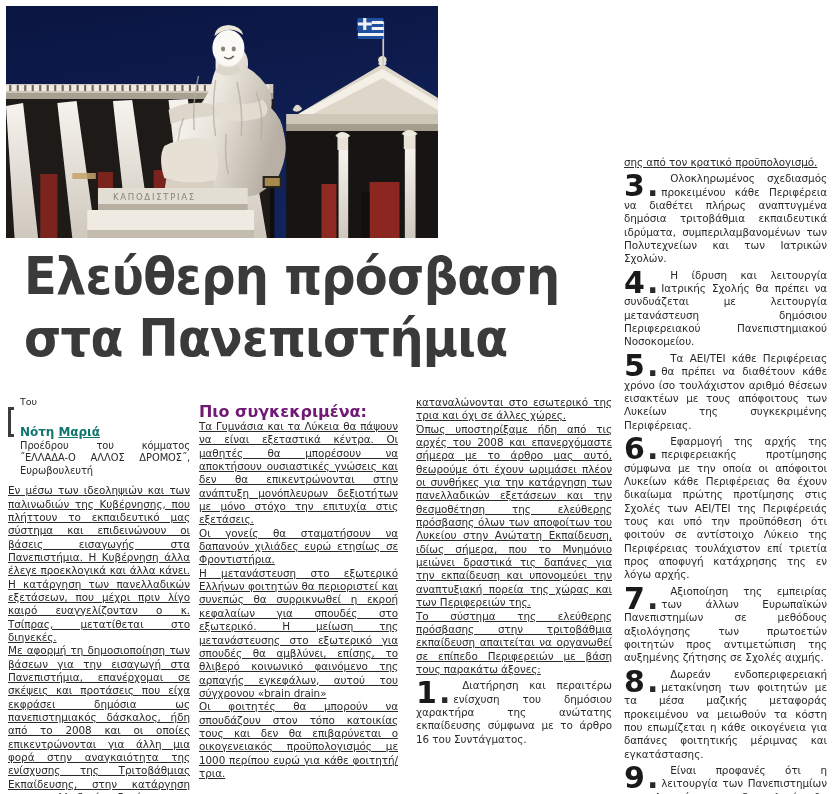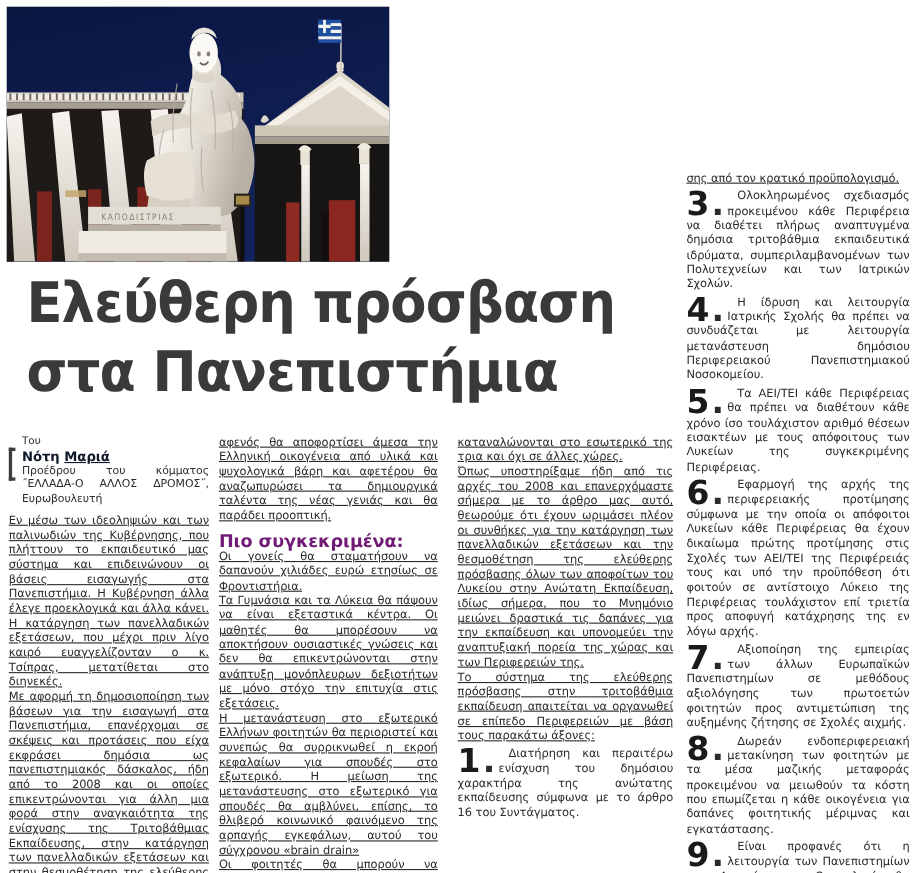--- a/index.html
+++ b/index.html
@@ -10,23 +10,23 @@
     font-family: "DejaVu Sans", "Liberation Sans", sans-serif;
     color: #1d1d1d;
     overflow: hidden;
     position: relative;
   }
 
   
   #photo-block {
     position: absolute;
     left: 6px; top: 6px;
-    width: 348px; height: 232px;
+    width: 432px; height: 232px;
     overflow: hidden;
-    background: #737373;
+    background: #d946ef;
   }
   #photo-svg { display:block; width:100%; height:100%; }
 
   
   #headline {
     position: absolute;
     left: 24px; top: 246px;
     width: 470px;
   }
   #headline .hl-line {
@@ -67,25 +67,25 @@
   #byline .bracket {
     position: absolute;
     left: 0; top: 11px;
     width: 6px; height: 30px;
     border-left: 3px solid #3d3d3d;
     border-top: 3px solid #3d3d3d;
     border-bottom: 3px solid #3d3d3d;
   }
   #byline .kicker {
     font-size: 9.5px; line-height: 11px; color: #2a2a2a;
-    margin-bottom: 1px;
+    margin-bottom: 18px;
   }
   #byline .author {
     font-size: 12px; font-weight: 700; line-height: 14px;
-    color: #0f172a; margin-bottom: 1px;
+    color: #0f766e; margin-bottom: 1px;
   }
   #byline .author .ul { text-decoration: underline; }
   #byline .role {
     font-size: 9.9px; line-height: 12.4px; text-align: justify;
     color: #2a2a2a;
   }
 
   .subhead {
     font-size: 16px;
     font-weight: 700;
@@ -307,24 +307,23 @@
     </div>
     <div class="role">Προέδρου του κόμματος ˝ΕΛΛΑΔΑ-Ο ΑΛΛΟΣ ΔΡΟΜΟΣ˝, Ευρωβουλευτή</div>
   </div>
 
   <p>Εν μέσω των ιδεοληψιών και των παλινωδιών της Κυβέρνησης, που πλήττουν το εκπαιδευτικό μας σύστημα και επιδεινώνουν οι βάσεις εισαγωγής στα Πανεπιστήμια.  Η Κυβέρνηση άλλα έλεγε προεκλογικά και άλλα κάνει. Η κατάργηση των πανελλαδικών εξετάσεων, που μέχρι πριν λίγο καιρό ευαγγελίζονταν ο κ. Τσίπρας, μετατίθεται στο διηνεκές.</p>
   <p>Με αφορμή τη δημοσιοποίηση των βάσεων για την εισαγωγή στα Πανεπιστήμια, επανέρχομαι σε σκέψεις και προτάσεις που είχα εκφράσει δημόσια ως πανεπιστημιακός δάσκαλος, ήδη από το 2008 και οι οποίες επικεντρώνονται για άλλη μια φορά στην αναγκαιότητα της ενίσχυσης της Τριτοβάθμιας Εκπαίδευσης, στην κατάργηση των πανελλαδικών εξετάσεων και στην θεσμοθέτηση της ελεύθερης πρόσβασης στα ΑΕΙ και ΤΕΙ ενόψει μάλιστα της βαθιάς οικονομικής κρίσης που πλήττει τη χώρα.</p>
 
 </div>
 
 <div class="col" id="col2">
-  <p>αφενός θα αποφορτίσει άμεσα την Ελληνική οικογένεια από υλικά και ψυχολογικά βάρη και αφετέρου θα αναζωπυρώσει τα δημιουργικά ταλέντα της νέας γενιάς και θα παράδει προοπτική.</p>
   <div class="subhead">Πιο συγκεκριμένα:</div>
+  <p>Τα Γυμνάσια και τα Λύκεια θα πάψουν να είναι εξεταστικά κέντρα. Οι μαθητές θα μπορέσουν να αποκτήσουν ουσιαστικές γνώσεις και δεν θα επικεντρώνονται στην ανάπτυξη μονόπλευρων δεξιοτήτων με μόνο στόχο την επιτυχία στις εξετάσεις.</p>
   <p>Οι γονείς θα σταματήσουν να δαπανούν χιλιάδες ευρώ ετησίως σε Φροντιστήρια.</p>
-  <p>Τα Γυμνάσια και τα Λύκεια θα πάψουν να είναι εξεταστικά κέντρα. Οι μαθητές θα μπορέσουν να αποκτήσουν ουσιαστικές γνώσεις και δεν θα επικεντρώνονται στην ανάπτυξη μονόπλευρων δεξιοτήτων με μόνο στόχο την επιτυχία στις εξετάσεις.</p>
   <p>Η μετανάστευση στο εξωτερικό Ελλήνων φοιτητών θα περιοριστεί και συνεπώς θα συρρικνωθεί η εκροή κεφαλαίων για σπουδές στο εξωτερικό. Η μείωση της μετανάστευσης στο εξωτερικό για σπουδές θα αμβλύνει, επίσης, το θλιβερό κοινωνικό φαινόμενο της αρπαγής εγκεφάλων, αυτού του σύγχρονου «brain drain»</p>
   <p>Οι φοιτητές θα μπορούν να σπουδάζουν στον τόπο κατοικίας τους και δεν θα επιβαρύνεται ο οικογενειακός προϋπολογισμός με 1000 περίπου ευρώ για κάθε φοιτητή/τρια.</p>
 
 </div>
 
 <div class="col" id="col3">
   <p>καταναλώνονται στο εσωτερικό της τρια και όχι σε άλλες χώρες.</p>
   <p>Όπως υποστηρίξαμε ήδη από τις αρχές του 2008 και επανερχόμαστε σήμερα με το άρθρο μας αυτό, θεωρούμε ότι έχουν ωριμάσει πλέον οι συνθήκες για την κατάργηση των πανελλαδικών εξετάσεων και την θεσμοθέτηση της ελεύθερης πρόσβασης όλων των αποφοίτων του Λυκείου στην Ανώτατη Εκπαίδευση, ιδίως σήμερα, που το Μνημόνιο μειώνει δραστικά τις δαπάνες για την εκπαίδευση και υπονομεύει την αναπτυξιακή πορεία της χώρας και των Περιφερειών της.</p>
   <p>Το σύστημα της ελεύθερης πρόσβασης στην τριτοβάθμια εκπαίδευση απαιτείται να οργανωθεί σε επίπεδο Περιφερειών με βάση τους παρακάτω άξονες:</p>
 

